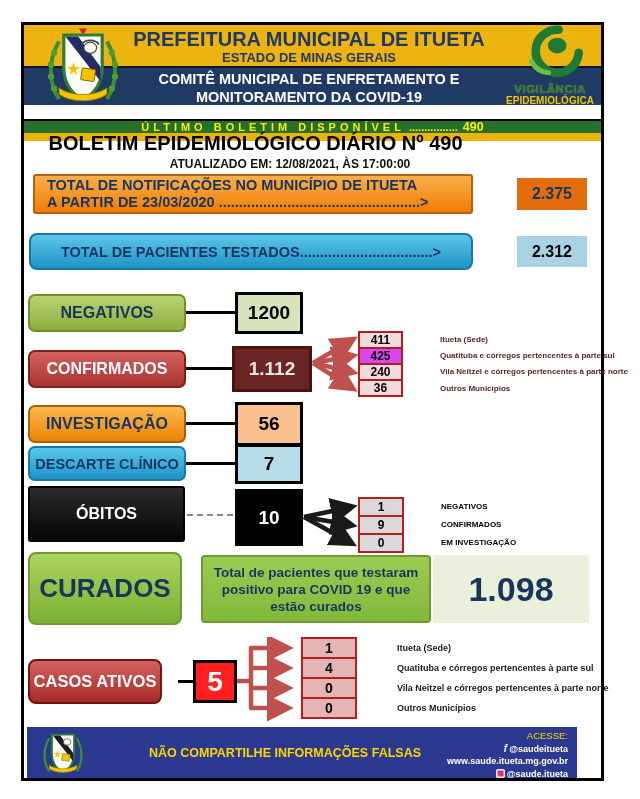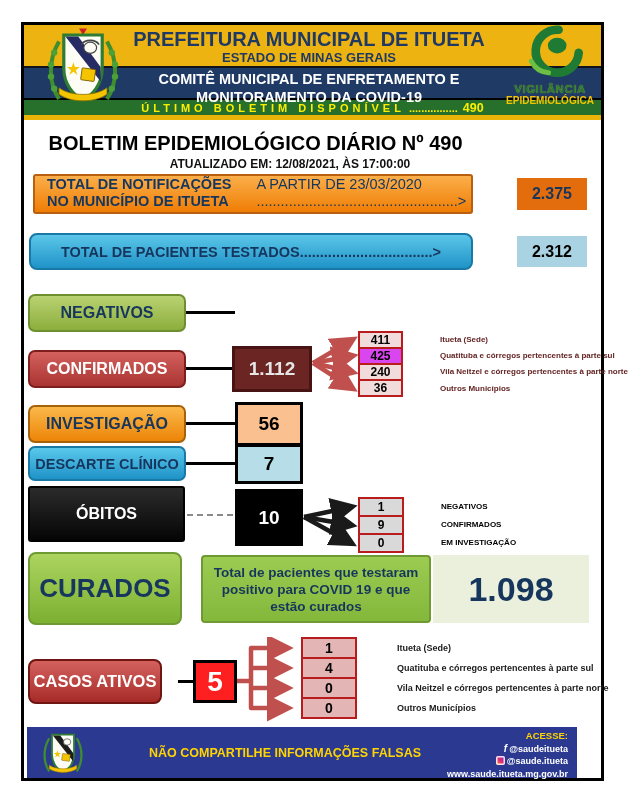--- a/index.html
+++ b/index.html
@@ -27,21 +27,21 @@
   .footer-right div{line-height:12.5px;}
 </style>
 </head>
 <body>
 
 <div class="page">
   <div class="frame"></div>
 
   <div class="band" style="top:25px;height:41px;background:#EDB411;"></div>
   <div class="band" style="top:66px;height:39px;background:#1F3A64;border-top:2px solid #10131c;box-sizing:border-box;"></div>
-  <div class="band flexc" style="top:98px;height:22px;background:#26702B;border-top:2px solid #000;border-bottom:5px solid #eab308;box-sizing:border-box;">
+  <div class="band flexc" style="top:119px;height:22px;background:#26702B;border-top:2px solid #000;border-bottom:8px solid #eab308;box-sizing:border-box;">
     <span style="color:#FDEE00;font-size:11px;font-weight:800;letter-spacing:4px;">ÚLTIMO BOLETIM DISPONÍVEL</span>
     <span style="color:#FDEE00;font-size:11px;font-weight:700;margin-left:4px;">................</span>
     <span style="color:#FDEE00;font-size:12.5px;font-weight:800;margin-left:5px;">490</span>
   </div>
 
   <div class="abs" style="left:128px;top:28px;width:362px;text-align:center;">
     <div style="font-size:20px;line-height:22px;font-weight:800;color:#1F3864;">PREFEITURA MUNICIPAL DE ITUETA</div>
     <div style="font-size:13px;line-height:16px;font-weight:800;color:#1F3864;">ESTADO DE MINAS GERAIS</div>
   </div>
   <div class="abs" style="left:128px;top:70px;width:362px;text-align:center;color:#fff;">
@@ -80,35 +80,36 @@
     </svg>
     <div style="font-size:11.5px;font-weight:800;color:#1F7A33;letter-spacing:.5px;line-height:11px;text-shadow:0 0 1px #d8c22a;">VIGILÂNCIA</div>
     <div style="font-size:10px;font-weight:800;color:#F5C400;line-height:11px;">EPIDEMIOLÓGICA</div>
   </div>
 
   <div class="abs" style="left:24px;top:132px;width:463px;text-align:center;font-size:20px;font-weight:800;color:#000;">BOLETIM EPIDEMIOLÓGICO DIÁRIO Nº 490</div>
   <div class="abs" style="left:24px;top:157px;width:532px;text-align:center;font-size:12px;font-weight:700;color:#111;">ATUALIZADO EM: 12/08/2021, ÀS 17:00:00</div>
 
   <div class="abs" style="left:33px;top:174px;width:440px;height:40px;border:2px solid #B95F10;border-radius:3px;
               background:linear-gradient(180deg,#FBAF4A,#EF7D05);box-sizing:border-box;
-              display:flex;flex-direction:row;justify-content:center;padding-left:12px;">
+              display:flex;flex-direction:column;justify-content:center;padding-left:12px;">
     <div style="font-size:14.5px;line-height:17px;font-weight:800;color:#17365D;">TOTAL DE NOTIFICAÇÕES NO MUNICÍPIO DE ITUETA</div>
-    <div style="font-size:14.5px;line-height:17px;font-weight:400;color:#17365D;">A PARTIR DE 23/03/2020 ..................................................&gt;</div>
+    <div style="font-size:14.5px;line-height:17px;font-weight:700;color:#17365D;">A PARTIR DE 23/03/2020 ..................................................&gt;</div>
   </div>
   <div class="abs value-box" style="left:517px;top:178px;width:70px;height:32px;background:#E36C0D;color:#17365D;font-size:16px;">2.375</div>
 
   <div class="abs flexc" style="left:29px;top:233px;width:444px;height:37px;border:2px solid #1878A6;border-radius:8px;
               background:linear-gradient(180deg,#5BC6E8,#1F93C8);box-sizing:border-box;">
     <span style="font-size:14.5px;font-weight:800;color:#17365D;">TOTAL DE PACIENTES TESTADOS.................................&gt;</span>
   </div>
   <div class="abs value-box" style="left:517px;top:236px;width:70px;height:31px;background:#A9D3E3;color:#000;font-size:16px;">2.312</div>
 
   <div class="abs label-box" style="left:28px;top:294px;width:158px;height:38px;background:linear-gradient(180deg,#B9D272,#8CAE3C);
               border:2px solid #6E8F2F;color:#17365D;font-size:16px;">NEGATIVOS</div>
   <div class="conn" style="left:186px;top:311px;width:49px;"></div>
+  <div class="abs value-box" style="left:235px;top:292px;width:68px;height:42px;background:#D6E3BB;border:3px solid #000;color:#000;font-size:19px;">1200</div>
 
   <div class="abs label-box" style="left:28px;top:350px;width:158px;height:38px;background:linear-gradient(180deg,#D4615E,#A93431);
               border:2px solid #7E1F1D;color:#fff;font-size:16px;">CONFIRMADOS</div>
   <div class="conn" style="left:186px;top:367px;width:46px;"></div>
   <div class="abs value-box" style="left:232px;top:346px;width:80px;height:46px;background:#6B2523;border:3px solid #471413;color:#e5e5e5;font-size:19px;">1.112</div>
 
   <svg class="abs" style="left:312px;top:331px;" width="46" height="70" viewBox="0 0 46 70">
     <defs>
         <marker id="mr1" markerWidth="6" markerHeight="6" refX="4.5" refY="3" orient="auto">
       <path d="M0,0 L6,3 L0,6 Z" fill="#C0504D"></path>
@@ -211,22 +212,22 @@
       <path d="M26 10 H74 V52 C74 72 62 85 50 91 C38 85 26 72 26 52 Z" fill="#FDFDF5" stroke="#2E7D32" stroke-width="4"></path>
       <polygon points="28,12 44,12 72,50 72,68" fill="#1c1c1c"></polygon>
       <ellipse cx="59" cy="26" rx="8" ry="7" fill="#FDFDF5" stroke="#444" stroke-width="1.5"></ellipse>
       <polygon points="38,44 40,50 46,50 41,54 43,60 38,56 33,60 35,54 30,50 36,50" fill="#F5C400"></polygon>
       <rect x="48" y="52" width="17" height="15" rx="1" fill="#F5C400" stroke="#6b5500" stroke-width="1" transform="rotate(8 56 59)"></rect>
       <path d="M20 76 C35 87 65 87 80 76 L80 84 C65 95 35 95 20 84 Z" fill="#F5C400" stroke="#8A6D00" stroke-width="1"></path>
     </svg>
   </div>
   <div class="abs" style="left:120px;top:746px;width:330px;text-align:center;color:#FFD400;font-size:12.5px;font-weight:800;">NÃO COMPARTILHE INFORMAÇÕES FALSAS</div>
   <div class="abs footer-right" style="left:400px;top:730px;width:168px;text-align:right;color:#fff;font-size:9px;font-weight:600;">
-    <div style="color:#FFD400;font-weight:700;font-size:9.5px;">ACESSE:</div>
+    <div style="color:#FFD400;font-weight:400;font-size:9.5px;">ACESSE:</div>
     <div>
       <span class="fb-icon">f</span><span>@saudeitueta</span>
     </div>
+    <div>www.saude.itueta.mg.gov.br</div>
     <div>
       <span class="ig-icon"></span><span>@saude.itueta</span>
     </div>
-    <div>www.saude.itueta.mg.gov.br</div>
   </div>
 </div>
 
 </body></html>

